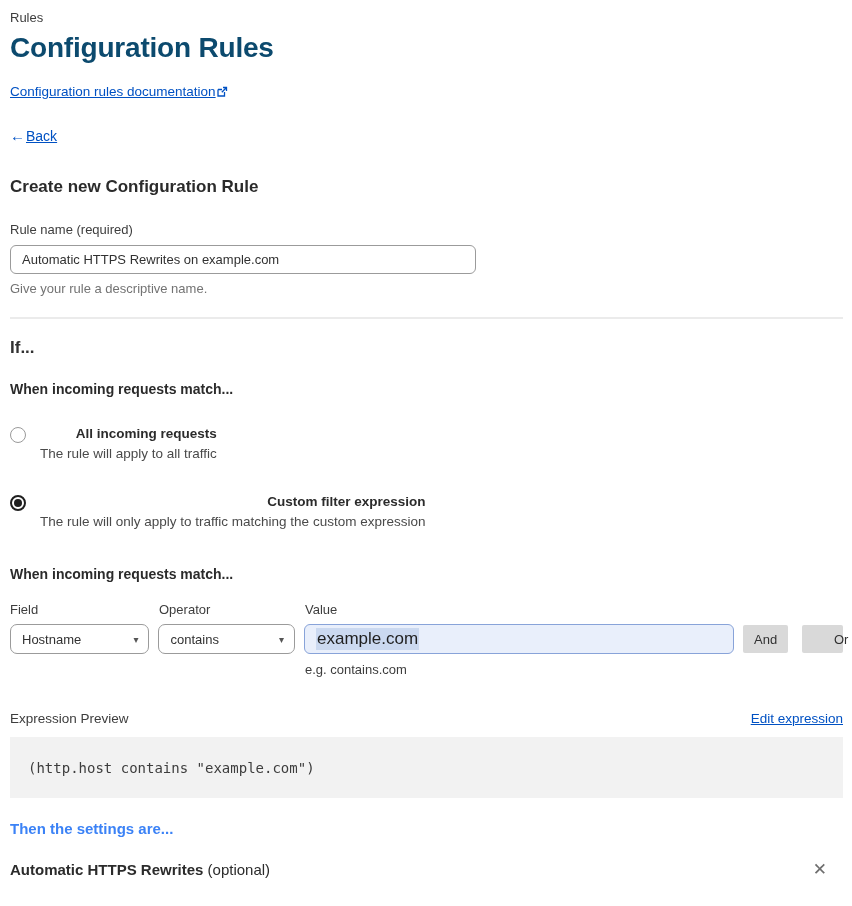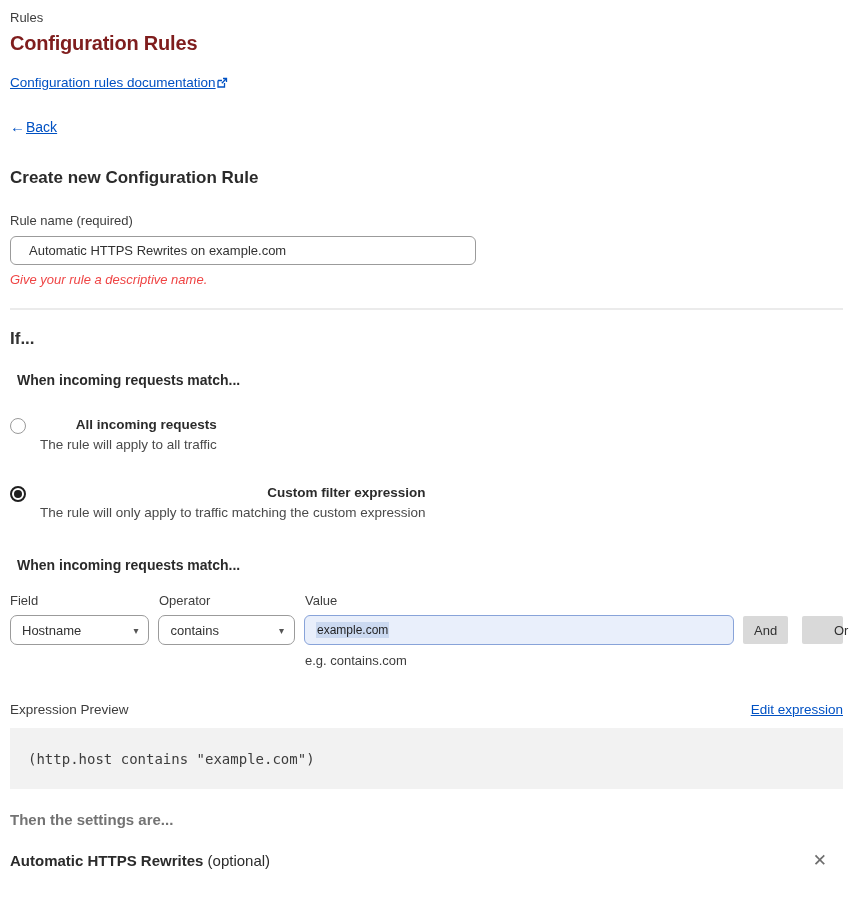--- a/index.html
+++ b/index.html
@@ -1,39 +1,39 @@
 <!DOCTYPE html>
 <html><head>
 <meta charset="utf-8">
 <style>
   * { margin: 0; padding: 0; box-sizing: border-box; }
   html, body { background: #ffffff; width: 852px; height: 906px; overflow: hidden; }
   body { font-family: "Liberation Sans", sans-serif; color: #313131; }
   .page { padding: 10px 9px 0 10px; }
 
   .breadcrumb { font-size: 13px; color: #3d3d3d; }
-  h1.page-title { font-size: 20px; font-weight: bold; color: #7f1d1d; margin-top: 7px; letter-spacing: -0.2px; }
+  h1.page-title { font-size: 28px; font-weight: bold; color: #0c4a6e; margin-top: 7px; letter-spacing: -0.2px; }
   .subtitle { font-size: 14px; color: #3d3d3d; margin-top: 13px; }
 
   a.link { color: #0051c3; text-decoration: underline; cursor: pointer; }
   .doc-link-row { margin-top: 20px; font-size: 13.5px; display: flex; align-items: center; gap: 0; }
   .ext-icon svg { display: block; }
   .back-row { margin-top: 28px; font-size: 14px; display: flex; align-items: center; }
   .back-arrow { color: #0051c3; text-decoration: none; font-size: 15px; margin-right: 1px; }
 
   h2.section-heading { font-size: 17px; font-weight: bold; color: #2b2b2b; margin-top: 33px; }
   .field-label { font-size: 13px; color: #3d3d3d; margin-top: 25px; }
   .rule-name-input { margin-top: 8px; width: 466px; height: 29px; border: 1px solid #9b9b9b; border-radius: 6px;
-    padding: 0 18px; font-size: 13px; color: #313131; font-family: "Liberation Sans", sans-serif; background: #fff; }
-  .help-text { font-size: 13px; color: #ef4444; margin-top: 7px; font-style: italic; }
+    padding: 0 11px; font-size: 13px; color: #313131; font-family: "Liberation Sans", sans-serif; background: #fff; }
+  .help-text { font-size: 13px; color: #737373; margin-top: 7px; }
 
   .divider { border: none; border-top: 2px solid #ebebeb; margin-top: 21px; }
 
   h2.if-heading { font-size: 17px; font-weight: bold; margin-top: 19px; }
-  .match-heading { font-size: 14px; font-weight: bold; margin-top: 23px; color: #2b2b2b; margin-left: 7px; }
+  .match-heading { font-size: 14px; font-weight: bold; margin-top: 23px; color: #2b2b2b; }
 
   .radio-row { display: flex; margin-top: 29px; }
   .radio-row + .radio-row { margin-top: 33px; }
   .radio-circle { width: 16px; height: 16px; border-radius: 50%; border: 1px solid #9a9a9a; background: #fff;
     margin-top: 1px; flex: 0 0 16px; position: relative; cursor: pointer; }
   .radio-circle.selected { border: 2px solid #1f1f1f; }
   .radio-circle.selected::after { content: ""; position: absolute; left: 2px; top: 2px; width: 8px; height: 8px;
     border-radius: 50%; background: #1f1f1f; }
   .radio-texts { margin-left: 14px; }
   .radio-label { font-size: 13.5px; font-weight: bold; color: #2b2b2b; text-align: right; }
@@ -42,35 +42,35 @@
   .builder-labels { display: flex; margin-top: 20px; font-size: 13px; color: #3d3d3d; }
   .lbl-field { width: 149px; }
   .lbl-operator { width: 146px; }
   .builder-row { display: flex; margin-top: 7px; align-items: center; }
   .select-box { height: 30px; border: 1px solid #9b9b9b; border-radius: 7px; background: #fff; display: flex;
     align-items: center; justify-content: space-between; padding: 0 10px 0 11px; font-size: 13px; color: #313131; cursor: pointer; }
   .select-field { width: 140px; margin-right: 9px; }
   .select-operator { width: 137px; margin-right: 9px; }
   .chevron { font-size: 10px; color: #555; }
   .value-input { width: 432px; height: 30px; border: 1px solid #88a3d9; border-radius: 6px; background: #e9effb;
-    display: flex; align-items: center; padding: 0 11px; font-size: 12px; color: #1f1f1f; margin-right: 9px; }
+    display: flex; align-items: center; padding: 0 11px; font-size: 17px; color: #1f1f1f; margin-right: 9px; }
   .value-highlight { background: #cbd9f0; padding: 1px 1px; }
   .chip-btn { height: 28px; border: none; border-radius: 2px; background: #d9d9d9; color: #313131; font-size: 13px;
     font-family: "Liberation Sans", sans-serif; cursor: pointer; }
   .btn-and { width: 45px; margin-right: 14px; }
   .btn-or { width: 41px; padding-left: 32px; }
   .eg-text { font-size: 13px; color: #3d3d3d; margin: 8px 0 0 295px; }
 
   .preview-row { display: flex; justify-content: space-between; align-items: baseline; margin-top: 34px; }
   .preview-label { font-size: 13.5px; color: #3d3d3d; }
   .edit-link { font-size: 13.5px; }
   .code-box { margin-top: 11px; background: #f2f2f2; height: 61px; display: flex; align-items: center; }
   .code-text { font-family: "DejaVu Sans Mono", monospace; font-size: 14px; color: #3d3d3d; padding-left: 18px; }
 
-  .then-heading { font-size: 15px; font-weight: bold; margin-top: 22px; color: #737373; }
+  .then-heading { font-size: 15px; font-weight: bold; margin-top: 22px; color: #3b82f6; }
 
   .setting-header { display: flex; justify-content: space-between; align-items: center; margin-top: 22px; }
   .setting-name { font-size: 15px; color: #2b2b2b; }
   .setting-name b { font-weight: bold; }
   .optional { font-weight: normal; }
   .close-btn { color: #6e6e6e; font-size: 17px; cursor: pointer; background: none; border: none; line-height: 1;
     padding: 2px 4px; margin-right: 12px; font-family: "Liberation Sans", sans-serif; }
 </style>
 </head>
 <body>

